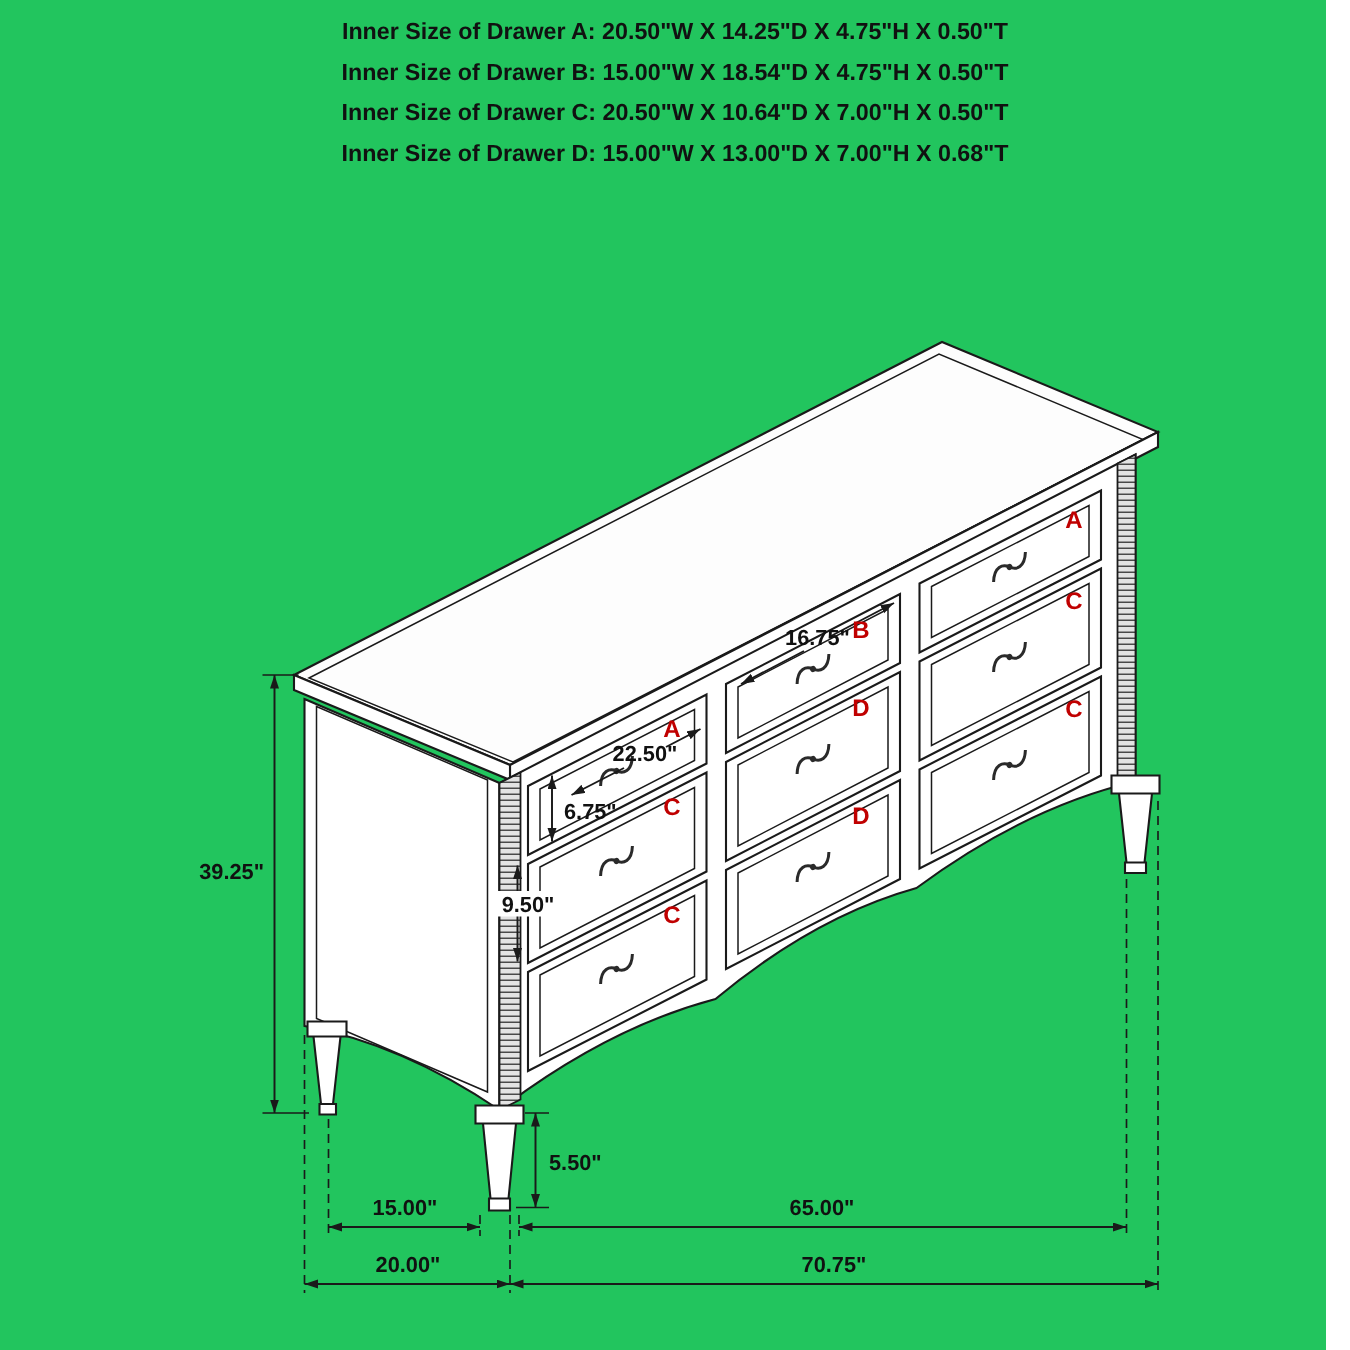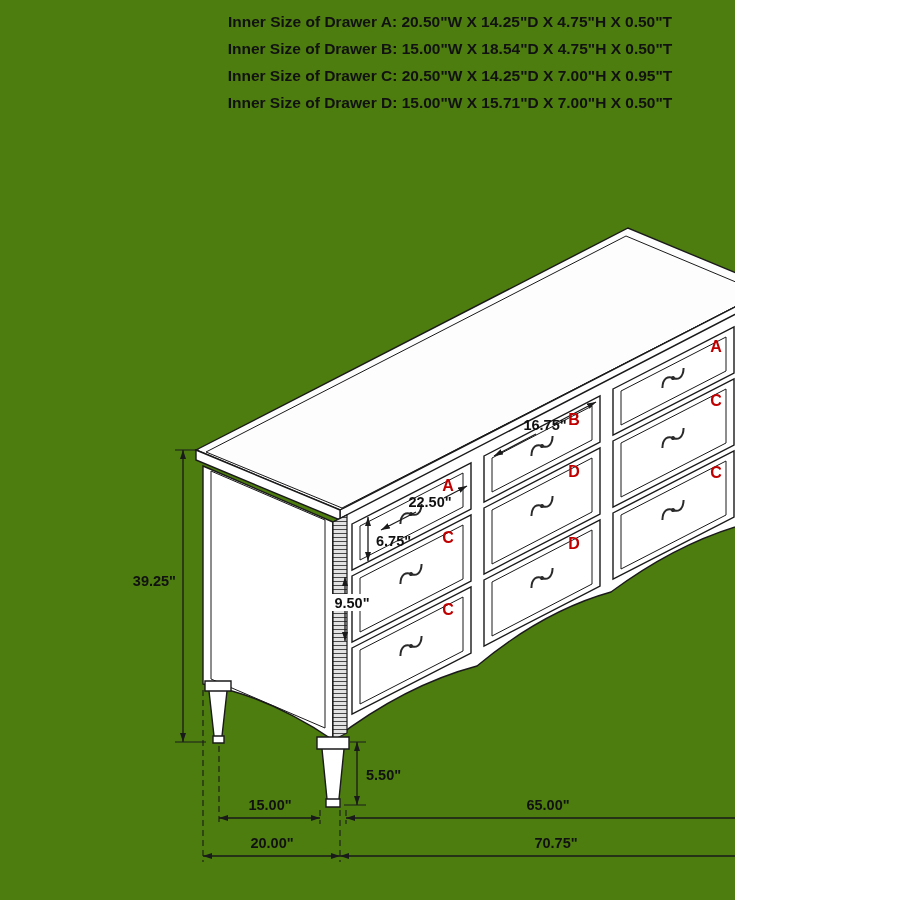--- a/index.html
+++ b/index.html
@@ -1,16 +1,16 @@
 <!DOCTYPE html>
 <html><head>
 <meta charset="utf-8">
 <style>
   html,body{margin:0;padding:0;background:#fff;}
-  .page{position:relative;width:735px;height:900px;background:#4d7c0f;overflow:hidden;
+  .page{position:relative;width:884px;height:900px;background:#22c55e;overflow:hidden;
         font-family:"Liberation Sans",sans-serif;}
   .header{position:absolute;top:8px;left:0;width:900px;text-align:center;}
   .header div{font-size:15.5px;font-weight:bold;color:#111;line-height:27px;}
   svg{position:absolute;top:0;left:0;}
   .face{stroke:#1a1a1a;stroke-width:1.4;fill:#ffffff;}
   .faceTop{stroke:#1a1a1a;stroke-width:1.4;fill:#fdfdfd;}
   .thin{stroke:#1a1a1a;stroke-width:1;fill:none;}
   .dim{stroke:#1a1a1a;stroke-width:1.3;fill:none;}
   .dash{stroke:#1a1a1a;stroke-width:1.1;fill:none;stroke-dasharray:6 4;}
   .dimtxt{font-family:"Liberation Sans",sans-serif;font-size:14.5px;font-weight:bold;fill:#111;}
@@ -18,22 +18,22 @@
   .handle{stroke:#2a2a2a;stroke-width:2;fill:none;}
 </style>
 </head>
 <body>
 
 <div class="page">
 
   <div class="header">
     <div>Inner Size of Drawer A: 20.50"W X 14.25"D X 4.75"H X 0.50"T</div>
     <div>Inner Size of Drawer B: 15.00"W X 18.54"D X 4.75"H X 0.50"T</div>
-    <div>Inner Size of Drawer C: 20.50"W X 14.25"D X 7.00"H X 0.95"T</div>
-    <div>Inner Size of Drawer D: 15.00"W X 15.71"D X 7.00"H X 0.50"T</div>
+    <div>Inner Size of Drawer C: 20.50"W X 10.64"D X 7.00"H X 0.50"T</div>
+    <div>Inner Size of Drawer D: 15.00"W X 13.00"D X 7.00"H X 0.68"T</div>
   </div>
 
   <svg width="900" height="900" viewBox="0 0 900 900">
     <defs>
       <marker id="ah" markerWidth="11" markerHeight="8" refX="9" refY="3" orient="auto-start-reverse" markerUnits="userSpaceOnUse">
         <path d="M0,0 L9,3 L0,6 Z" fill="#1a1a1a"></path>
       </marker>
       <pattern id="flute" width="4" height="4" patternUnits="userSpaceOnUse">
         <rect width="4" height="4" fill="#e3e3e3"></rect>
         <line x1="0" y1="1.5" x2="4" y2="1.5" stroke="#4a4a4a" stroke-width="1"></line>

